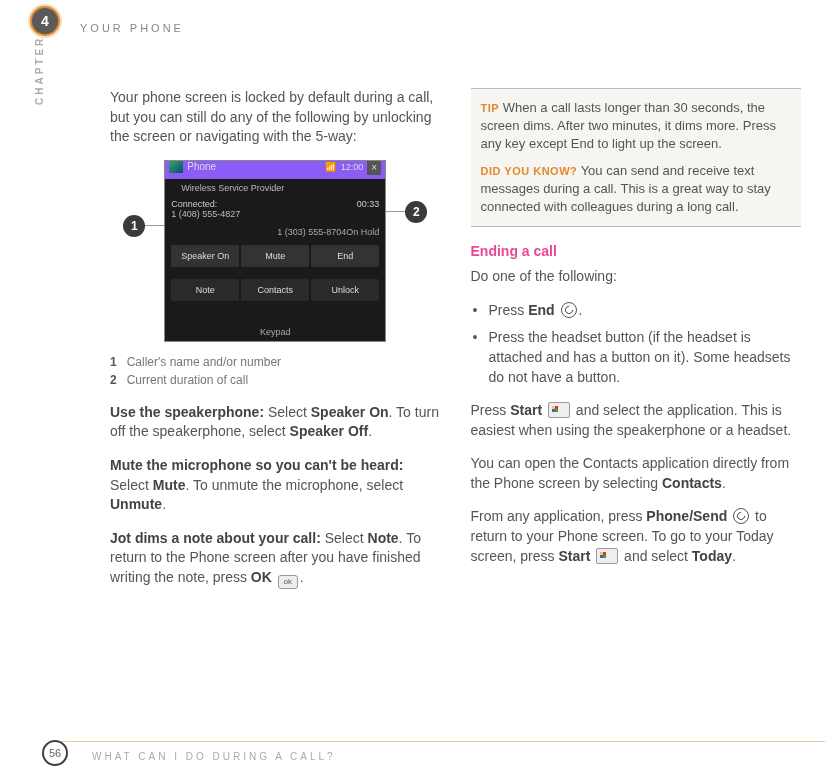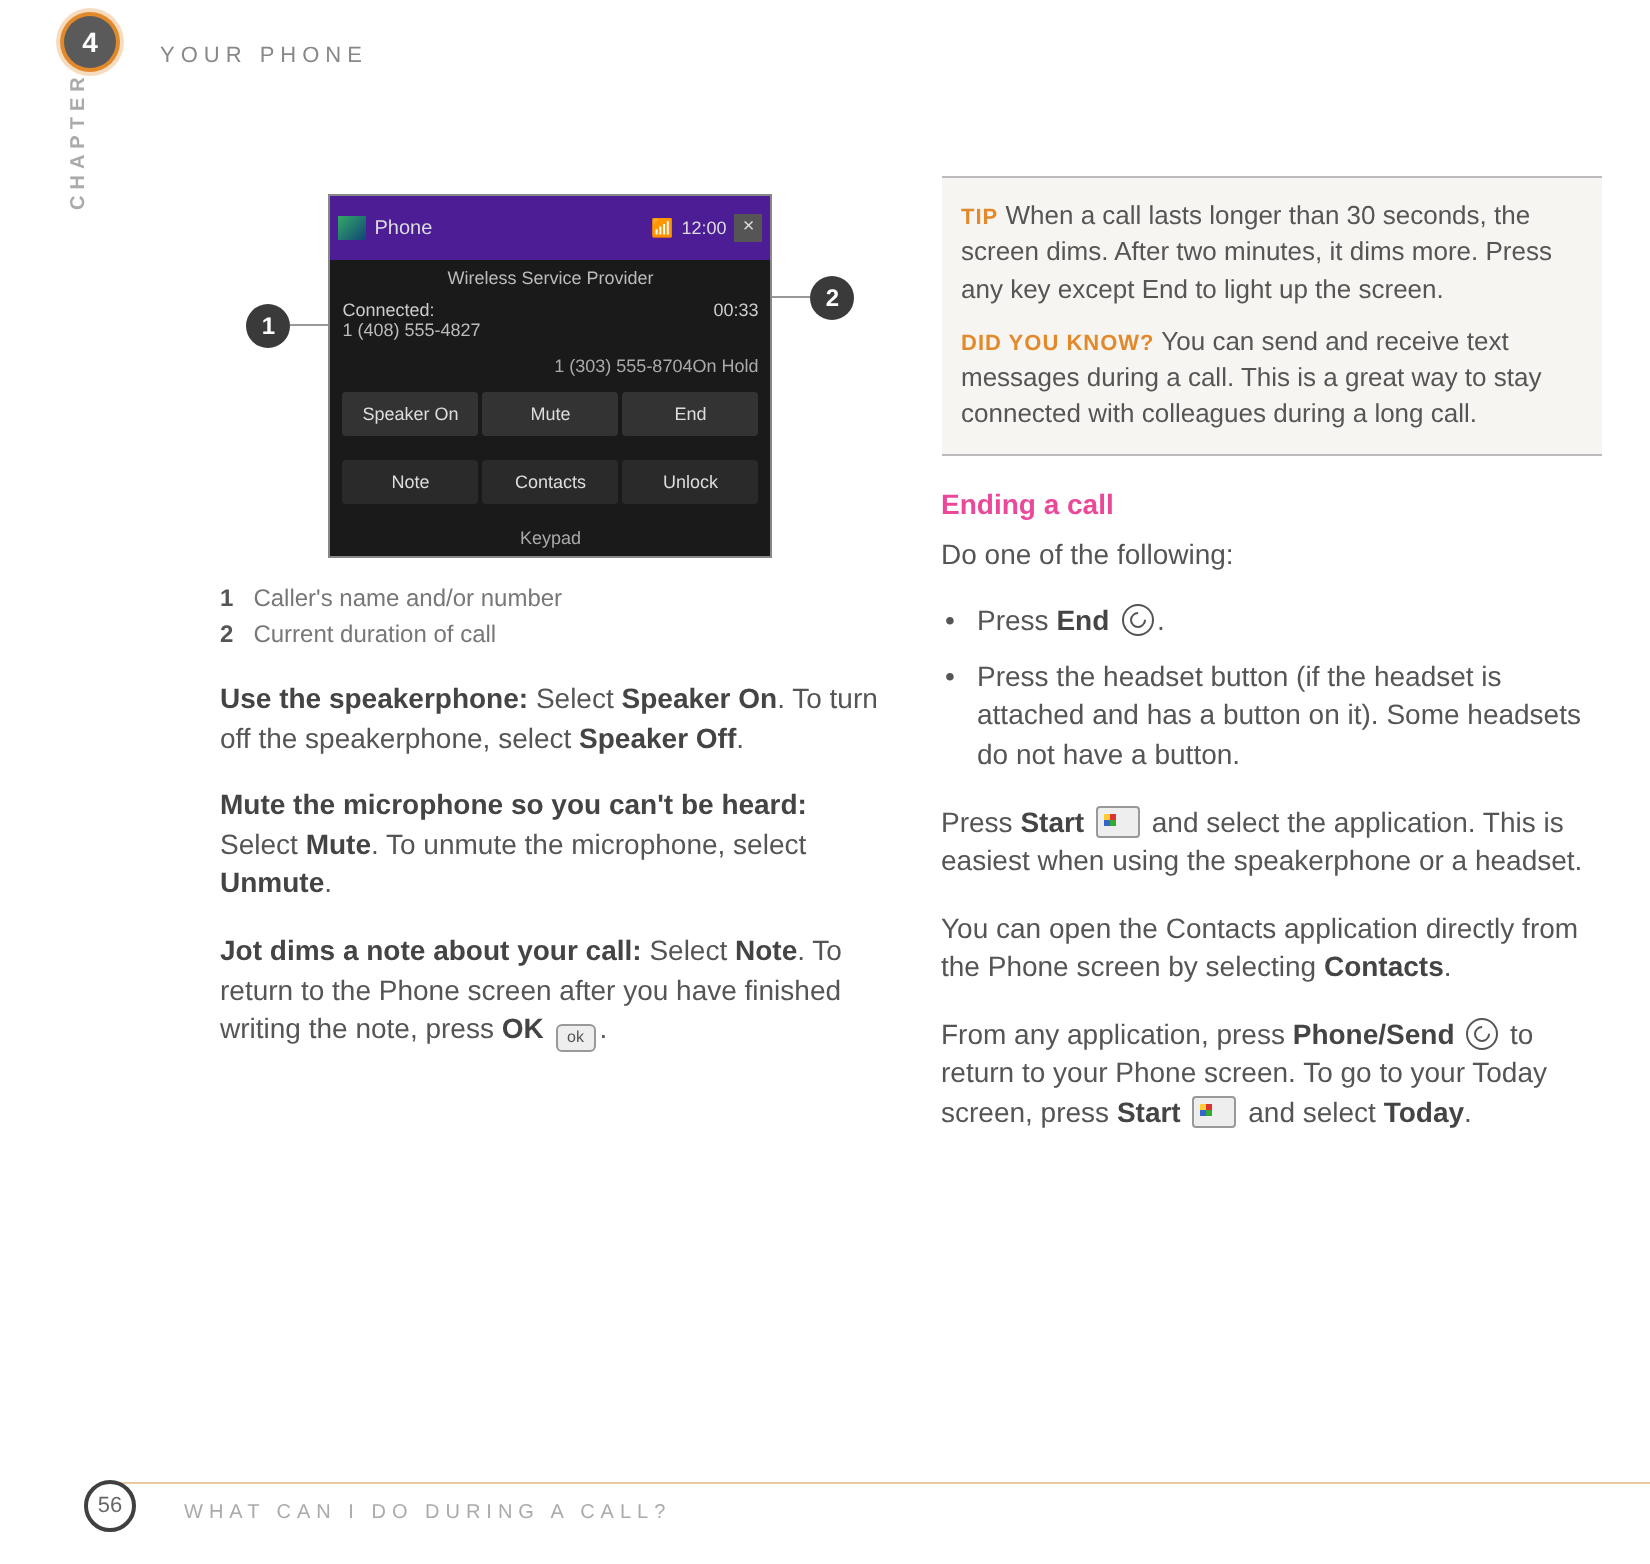--- a/index.html
+++ b/index.html
@@ -72,27 +72,27 @@
   }
   .phone {
     width: 220px;
     height: 180px;
     background: #1a1a1a;
     font-size: 10px;
     color: #ddd;
     position: relative;
     box-shadow: 0 0 0 1px #888;
   }
-  .ph-bar { background:#4c1d95; height:32px; display:flex; align-items:center; padding:0 4px; gap:4px; }
+  .ph-bar { background:#8b5cf6; height:18px; display:flex; padding:0 4px; gap:4px; }
   .ph-bar .flag { width:14px; height:12px; background:linear-gradient(135deg,#3a6,#147); }
   .ph-bar .spacer { flex:1; }
   .ph-bar .sig::before { content:"📶"; font-size:9px; }
   .ph-bar .clk::before { content:"12:00"; font-size:9px; }
   .ph-bar .x { width:14px; height:14px; background:#555; text-align:center; line-height:14px; }
-  .ph-provider { padding:4px 2px; color:#bbb; font-size:9px; display:flex; justify-content:center; }
+  .ph-provider { padding:4px 16px; color:#bbb; font-size:9px; display:flex; justify-content:flex-start; }
   .ph-conn { padding:2px 6px 0 6px; color:#ccc; font-size:9px; display:flex; justify-content:space-between; }
   .ph-num { padding:0 6px 6px 6px; color:#bbb; font-size:9px; }
   .ph-held { padding:2px 6px; color:#aaa; font-size:9px; display:flex; justify-content:flex-end; }
   .ph-btns { display:flex; flex-wrap:wrap; gap:2px; padding:6px; }
   .ph-btn { flex:1 1 30%; background:#333; text-align:center; padding:6px 2px; font-size:9px; border-radius:2px; }
   .ph-btns.row2 .ph-btn { background:#2a2a2a; }
   .ph-key { position:absolute; bottom:4px; left:0; right:0; text-align:center; font-size:9px; color:#aaa; }
   .callout {
     position:absolute;
     width:22px; height:22px;
@@ -171,20 +171,21 @@
 <body>
 
 <div class="header">
   <div class="chapter-badge">4</div>
   <div class="section-name">YOUR PHONE</div>
 </div>
 <div class="chapter-vert">CHAPTER</div>
 
 <div class="cols">
   <div class="col">
+    <p>Your phone screen is locked by default during a call, but you can still do any of the following by unlocking the screen or navigating with the 5-way:</p>
 
     <div class="phone-wrap">
       <div class="callout c1">1</div>
       <div class="lead1"></div>
       <div class="callout c2">2</div>
       <div class="lead2"></div>
       <div class="phone">
         <div class="ph-bar">
           <span class="flag"></span>
           <span>Phone</span>

